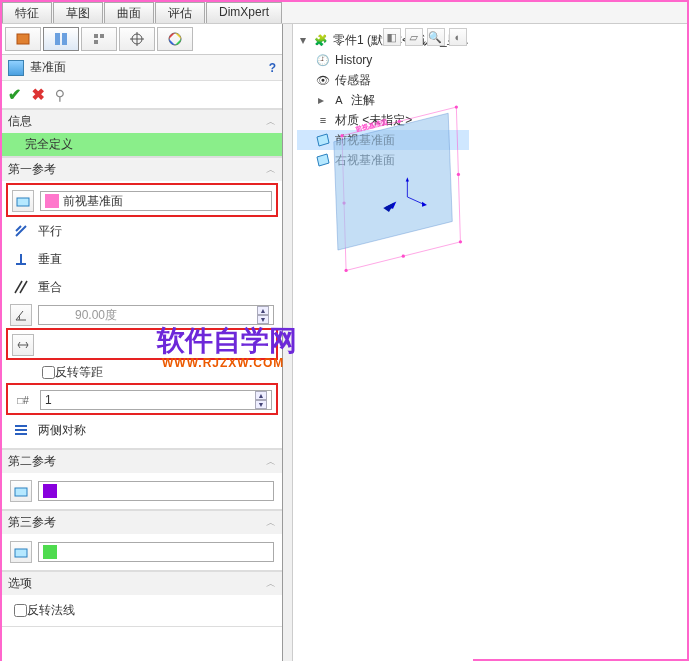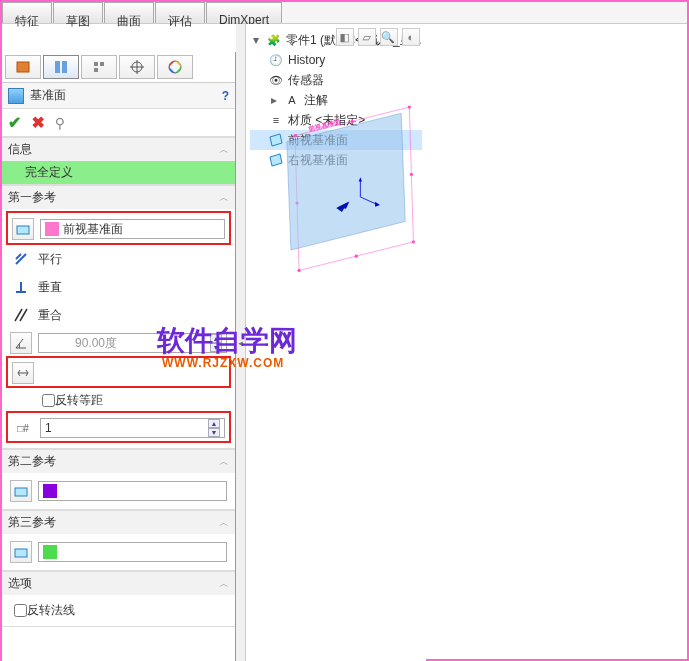--- a/index.html
+++ b/index.html
@@ -20,39 +20,38 @@
       position: relative;
     }
     
     .top-tabs {
       display: flex;
       background: #f5f5f5;
       border-bottom: 1px solid #ccc;
       height: 22px;
     }
     .top-tab {
-      padding: 10px 12px;
+      padding: 2px 12px;
       border: 1px solid #aaa;
       border-bottom: none;
       background: #f0f0f0;
       font-size: 12px;
       margin-right: 1px;
       background: linear-gradient(#fdfdfd,#e5e5e5);
     }
     
     .main {
       display: flex;
       height: calc(661px - 24px);
     }
     .left-panel {
-      width: 234px;
+      width: 281px;
       border-right: 1px solid #999;
       background: #fff;
       overflow: hidden;
-      margin-top: 28px;
     }
     .right-panel {
       flex: 1;
       background: #fff;
       position: relative;
     }
     
     .lp-tabs {
       display: flex;
       border-bottom: 1px solid #ccc;
@@ -373,20 +372,30 @@
             <div class="sel-input">
               <span>1</span>
               <div class="spin">
                     <div>▲</div>
                     <div>▼</div>
                   </div>
             </div>
           </div>
         </div>
 
+        <div class="field-row">
+          <span class="mini-icon">
+                <svg width="16" height="16">
+                  <line x1="2" y1="4" x2="14" y2="4" stroke="#2a60c0" stroke-width="2"></line>
+                  <line x1="2" y1="8" x2="14" y2="8" stroke="#2a60c0" stroke-width="2"></line>
+                  <line x1="2" y1="12" x2="14" y2="12" stroke="#2a60c0" stroke-width="2"></line>
+                </svg>
+              </span>
+          <span>两侧对称</span>
+        </div>
       </div>
     </div>
 
     <div class="section">
       <div class="section-hdr">
         <span>第二参考</span>
         <span class="chev">︿</span>
       </div>
       <div class="section-body">
         <div class="field-row">

